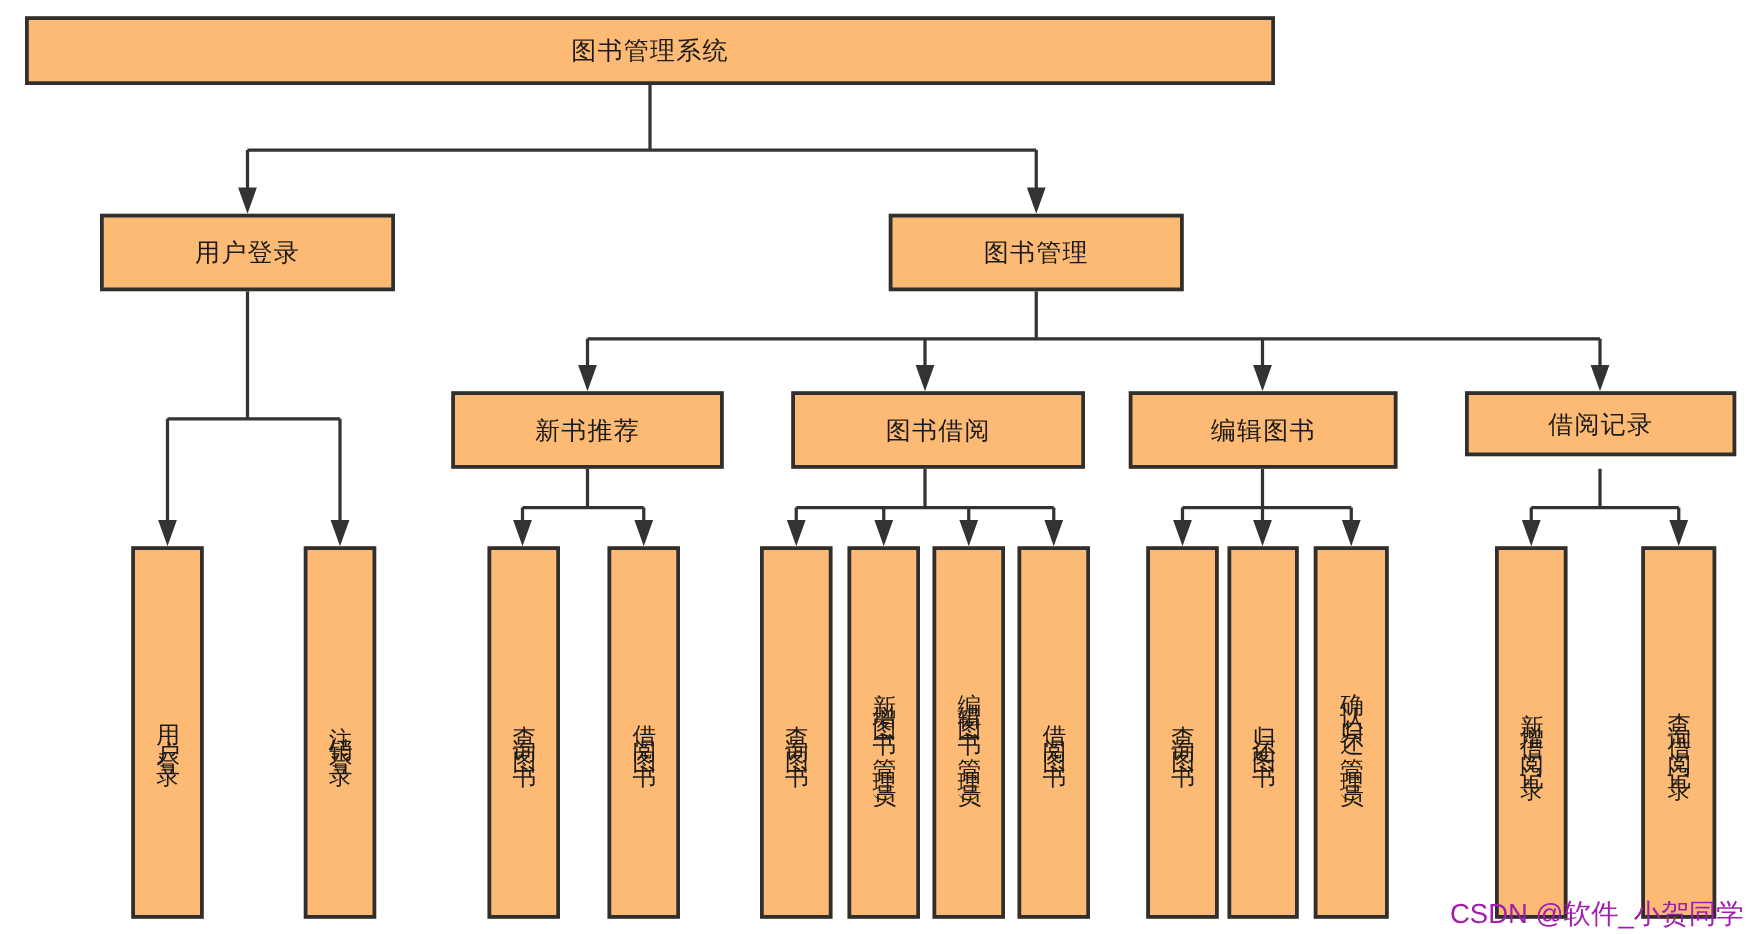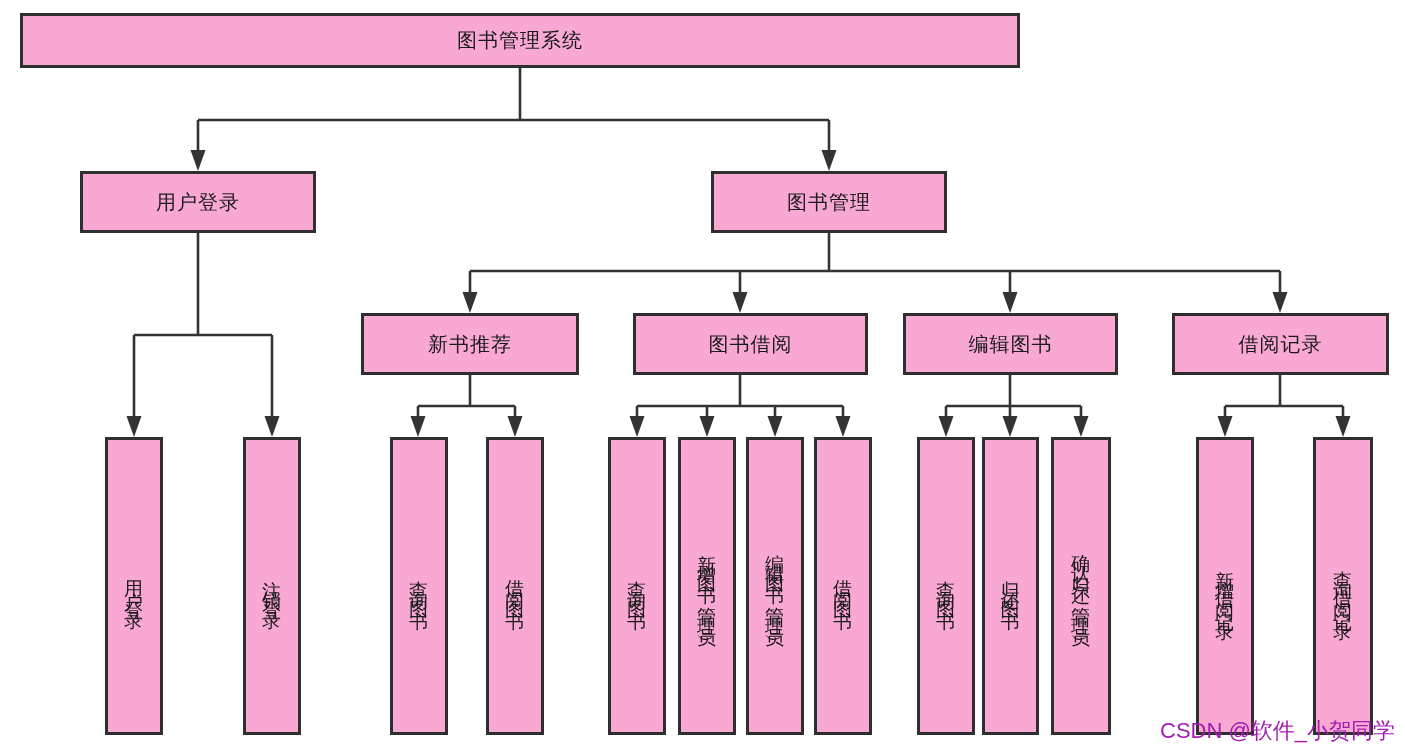--- a/index.html
+++ b/index.html
@@ -18,21 +18,21 @@
   .connectors {
     position: absolute;
     left: 0;
     top: 0;
     z-index: 1;
   }
   .box {
     position: absolute;
     box-sizing: border-box;
     border: 3px solid #2f2f2f;
-    background: #f9a8d4;
+    background: #fdba74;
     color: #1a1a1a;
     display: flex;
     align-items: center;
     justify-content: center;
     z-index: 2;
   }
   .box.h {
     font-size: 20px;
     letter-spacing: 1px;
     white-space: nowrap;
@@ -91,21 +91,21 @@
   </svg>
 
   <div class="box h" style="left:20px; top:13px; width:1000px; height:55px">图书管理系统</div>
 
   <div class="box h" style="left:80px; top:171px; width:236px; height:62px">用户登录</div>
   <div class="box h" style="left:711px; top:171px; width:236px; height:62px">图书管理</div>
 
   <div class="box h" style="left:361px; top:313px; width:218px; height:62px">新书推荐</div>
   <div class="box h" style="left:633px; top:313px; width:235px; height:62px">图书借阅</div>
   <div class="box h" style="left:903px; top:313px; width:215px; height:62px">编辑图书</div>
-  <div class="box h" style="left:1172px; top:313px; width:217px; height:62px">借阅记录</div>
+  <div class="box h" style="left:1172px; top:313px; width:217px; height:52px">借阅记录</div>
 
   <div class="box v" style="left:105px; top:437px; width:58px; height:298px">用户登录</div>
   <div class="box v" style="left:243px; top:437px; width:58px; height:298px">注销登录</div>
 
   <div class="box v" style="left:390px; top:437px; width:58px; height:298px">查询图书</div>
   <div class="box v" style="left:486px; top:437px; width:58px; height:298px">借阅图书</div>
 
   <div class="box v" style="left:608px; top:437px; width:58px; height:298px">查询图书</div>
   <div class="box v" style="left:678px; top:437px; width:58px; height:298px">新增图书（管理员）</div>
   <div class="box v" style="left:746px; top:437px; width:58px; height:298px">编辑图书（管理员）</div>

